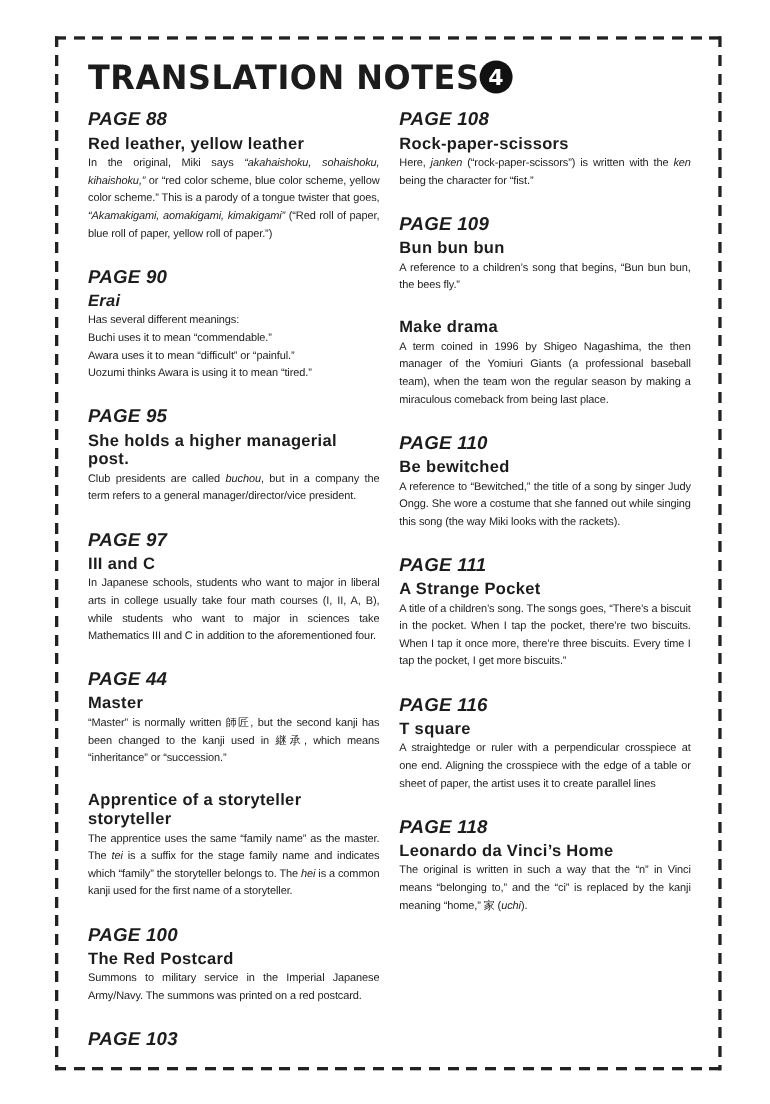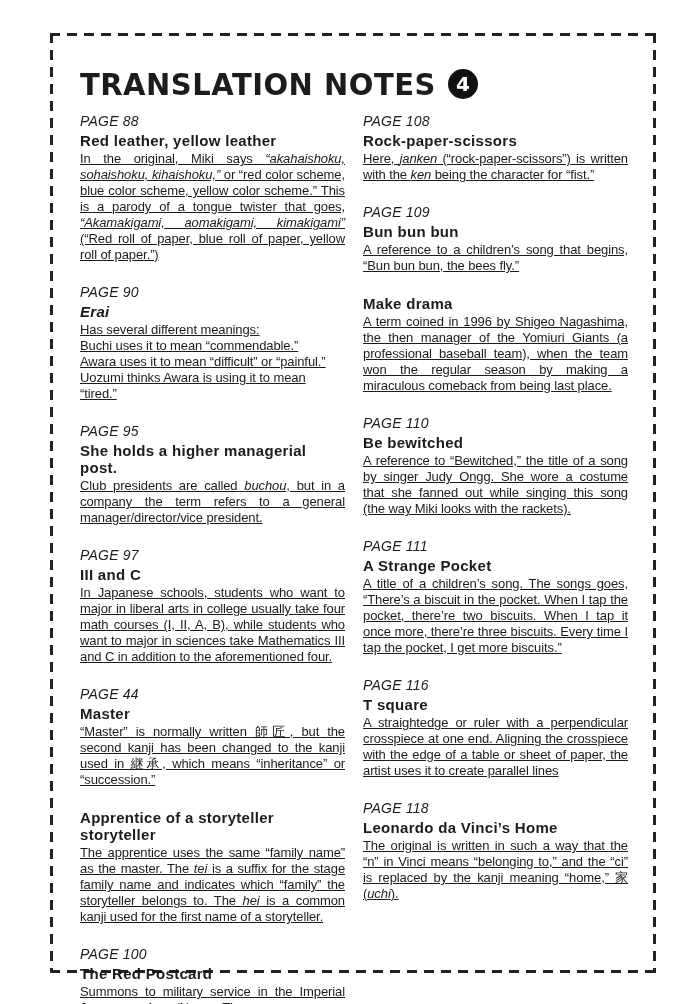--- a/index.html
+++ b/index.html
@@ -32,22 +32,22 @@
   .b-right { right: 0; }
 
   .content {
     position: absolute;
     left: 0; top: 0; width: 100%; height: 100%;
     padding: 18px 28px 20px 30px;
   }
   .title-row {
     display: flex;
     align-items: center;
-    gap: 12px;
-    margin: 16px 0 12px 0;
+    gap: 0;
+    margin: 2px 0 12px 0;
   }
   .page-title {
     font-family: "DejaVu Sans", sans-serif;
     font-weight: bold;
     font-size: 29px;
     letter-spacing: 0.5px;
     transform: scaleY(1.05);
     white-space: nowrap;
   }
   .title-badge {
@@ -64,37 +64,36 @@
     flex: 0 0 auto;
   }
   .cols {
     display: flex;
     gap: 18px;
   }
   .col { flex: 1 1 0; min-width: 0; }
   .section { margin-bottom: 21px; }
   .page-label {
     font-style: italic;
-    font-weight: normal;
-    font-size: 14px;
+    font-weight: bold;
+    font-size: 17px;
     letter-spacing: 0.2px;
     margin-bottom: 3px;
   }
   .note-heading {
     font-weight: bold;
     font-size: 15px;
     letter-spacing: 0.3px;
     margin-bottom: 2px;
   }
   .note-heading.it { font-style: italic; }
   p.body {
-    font-size: 13px;
+    font-size: 10px;
     line-height: 16px;
     letter-spacing: -0.1px;
-    text-decoration: underline;
   }
   p.body.justify { text-align: justify; }
   .it { font-style: italic; }
 </style>
 </head>
 <body>
 
 <div class="sheet">
   <div class="b-edge b-top"></div>
   <div class="b-edge b-bottom"></div>

